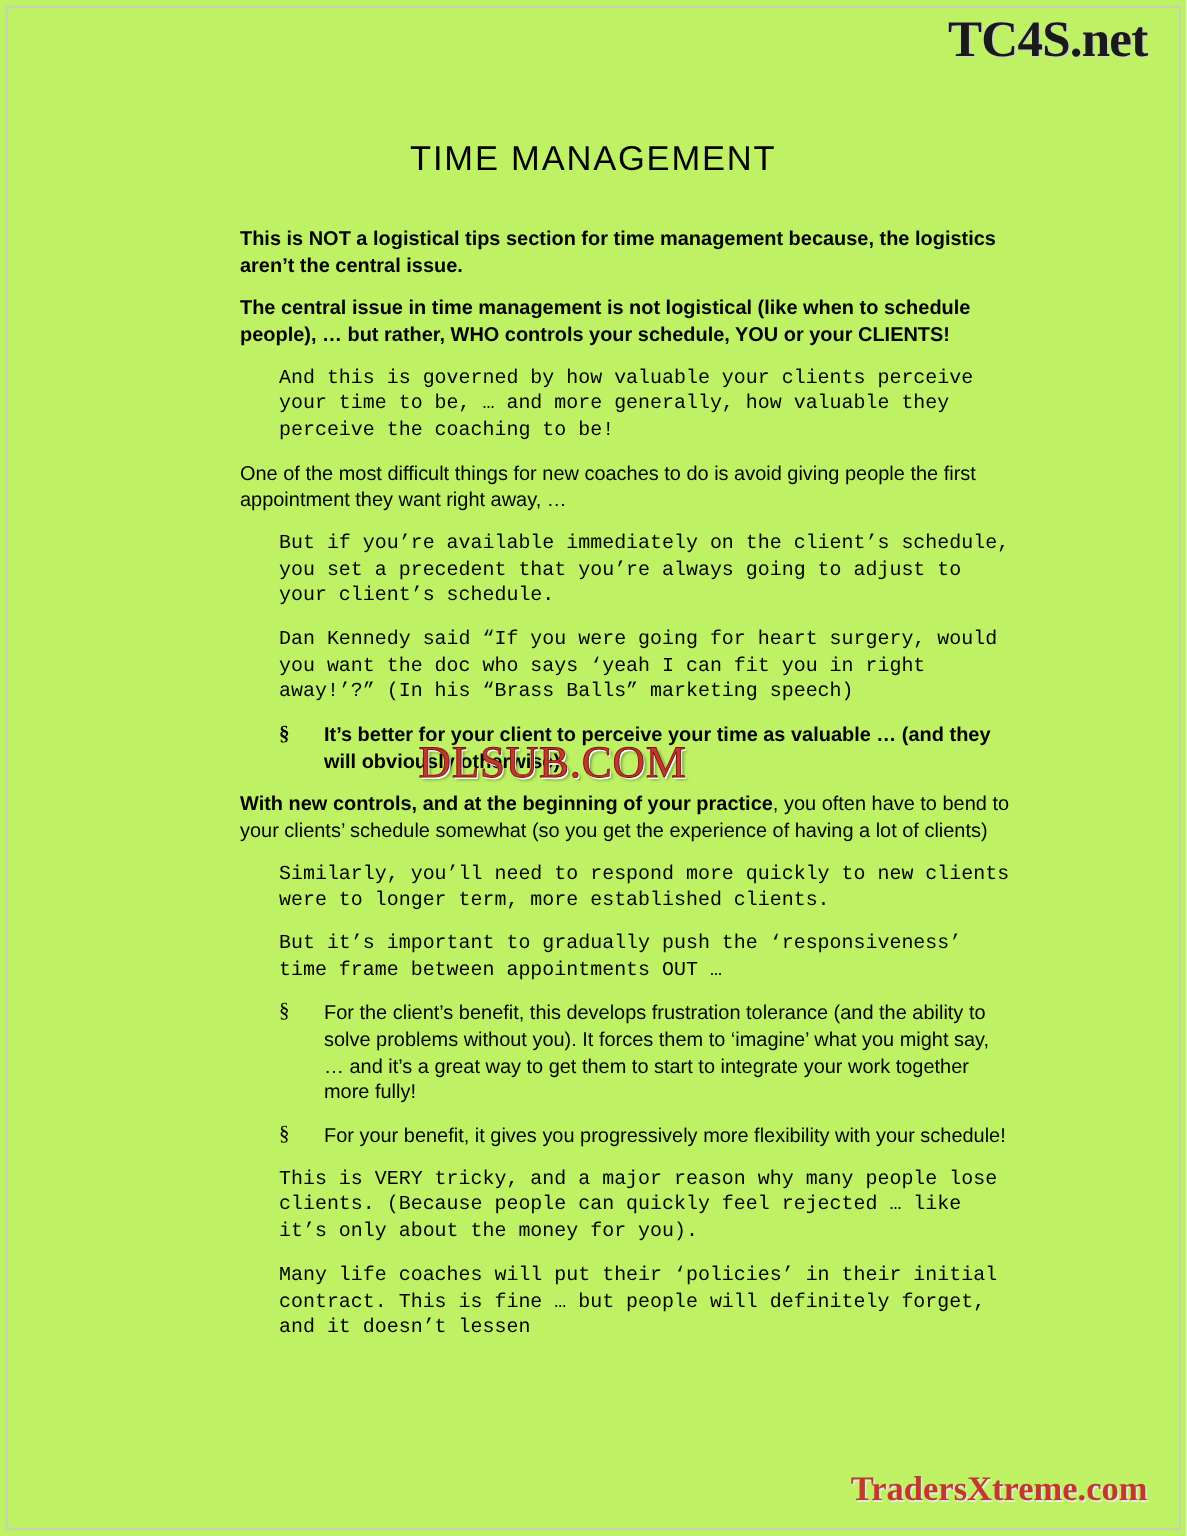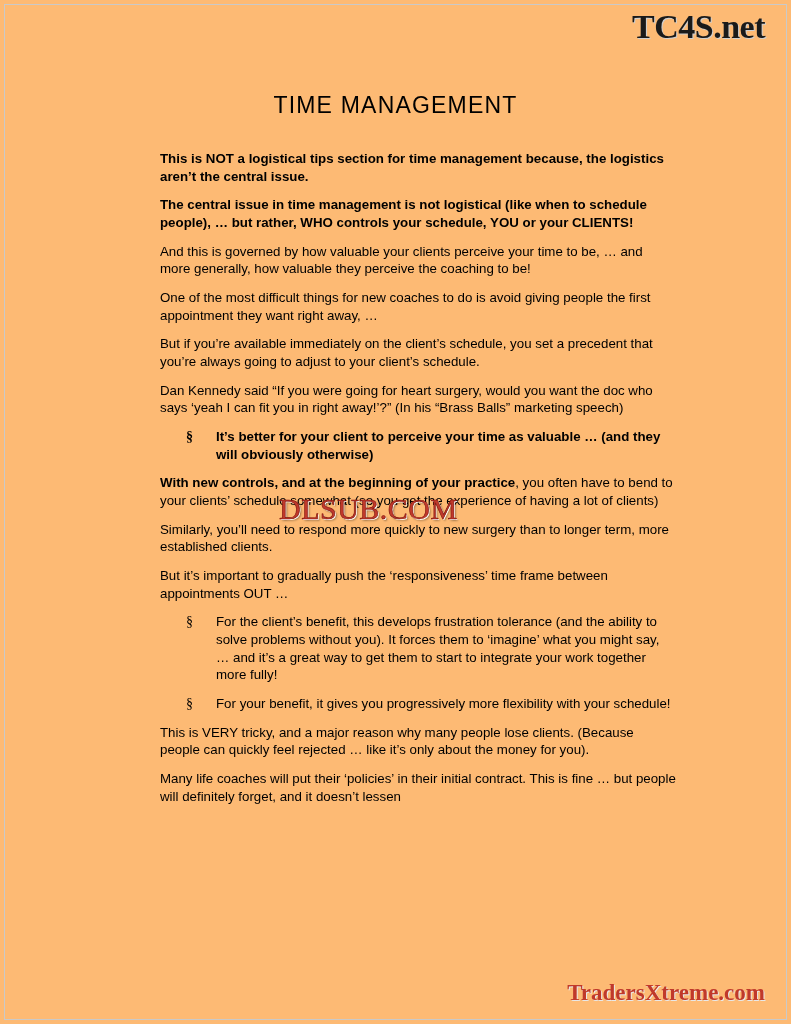--- a/index.html
+++ b/index.html
@@ -8,21 +8,21 @@
     background: #ffffff;
   }
   body {
     font-family: "Liberation Sans", sans-serif;
     color: #000000;
   }
   .page {
     position: relative;
     width: 791px;
     height: 1024px;
-    background: #fdba74;
+    background: #bef264;
     overflow: hidden;
   }
   
   .page-frame {
     position: absolute;
     left: 4px;
     top: 4px;
     right: 4px;
     bottom: 4px;
     border: 1px solid #c9c9c9;
@@ -58,20 +58,22 @@
     font-size: 13.3px;
     line-height: 1.33;
   }
   p {
     margin: 0 0 11px 0;
   }
   .bold {
     font-weight: bold;
   }
   .indent {
+    margin-left: 26px;
+    font-family: Liberation Mono, monospace;
   }
   .bullet {
     margin-left: 26px;
     position: relative;
     padding-left: 30px;
   }
   .bullet .sym {
     position: absolute;
     left: 0;
     top: 0;
@@ -128,21 +130,21 @@
 
     <p class="indent">Dan Kennedy said “If you were going for heart surgery, would you want the doc who says ‘yeah I can fit you in right away!’?”  (In his “Brass Balls” marketing speech)</p>
 
     <p class="bullet bold">
       <span class="sym">§</span>
       <span>It’s better for your client to perceive your time as valuable … (and they will obviously otherwise)</span>
     </p>
 
     <p><span class="bold">With new controls, and at the beginning of your practice</span><span>, you often have to bend to your clients’ schedule somewhat (so you get the experience of having a lot of clients)</span></p>
 
-    <p class="indent">Similarly, you’ll need to respond more quickly to new surgery than to longer term, more established clients.</p>
+    <p class="indent">Similarly, you’ll need to respond more quickly to new clients were to longer term, more established clients.</p>
 
     <p class="indent">But it’s important to gradually push the ‘responsiveness’ time frame between appointments OUT …</p>
 
     <p class="bullet">
       <span class="sym">§</span>
       <span>For the client’s benefit, this develops frustration tolerance (and the ability to solve problems without you).   It forces them to ‘imagine’ what you might say, … and it’s a great way to get them to start to integrate your work together more fully!</span>
     </p>
 
     <p class="bullet">
       <span class="sym">§</span>

